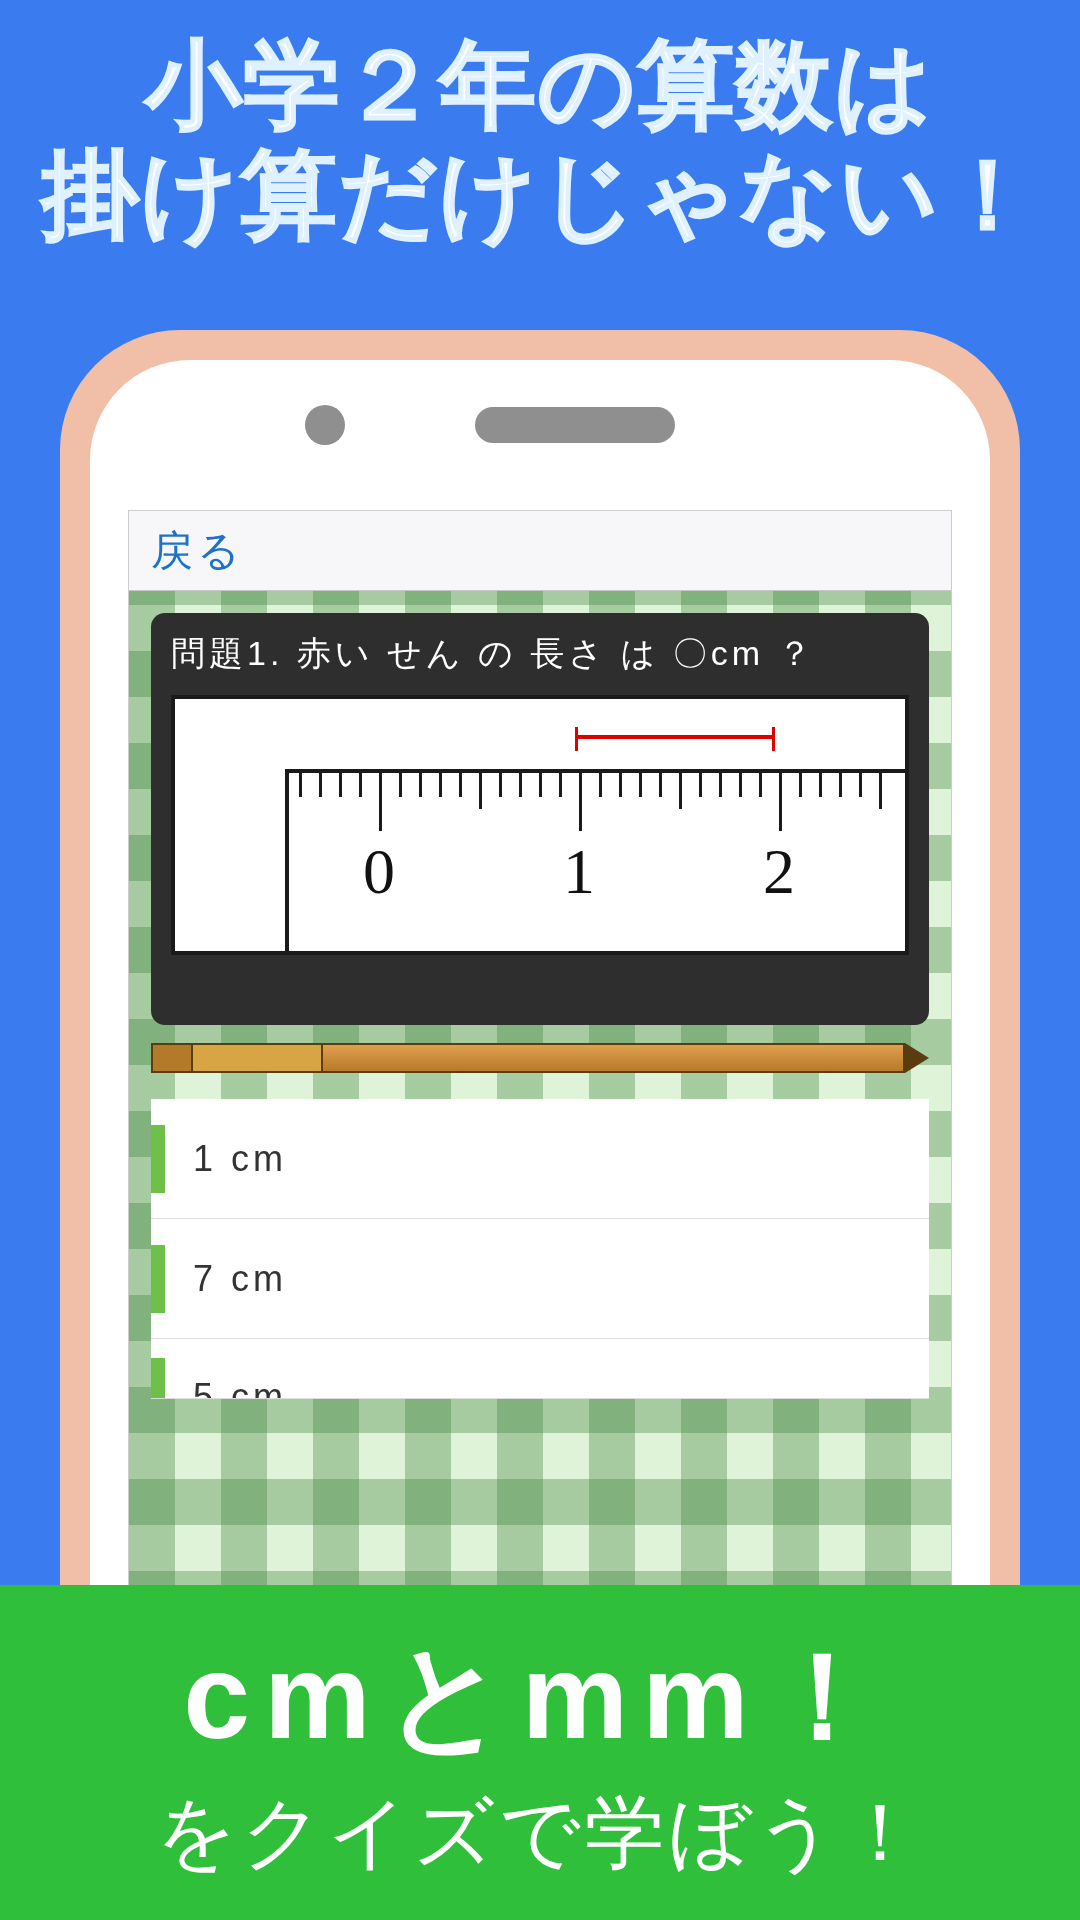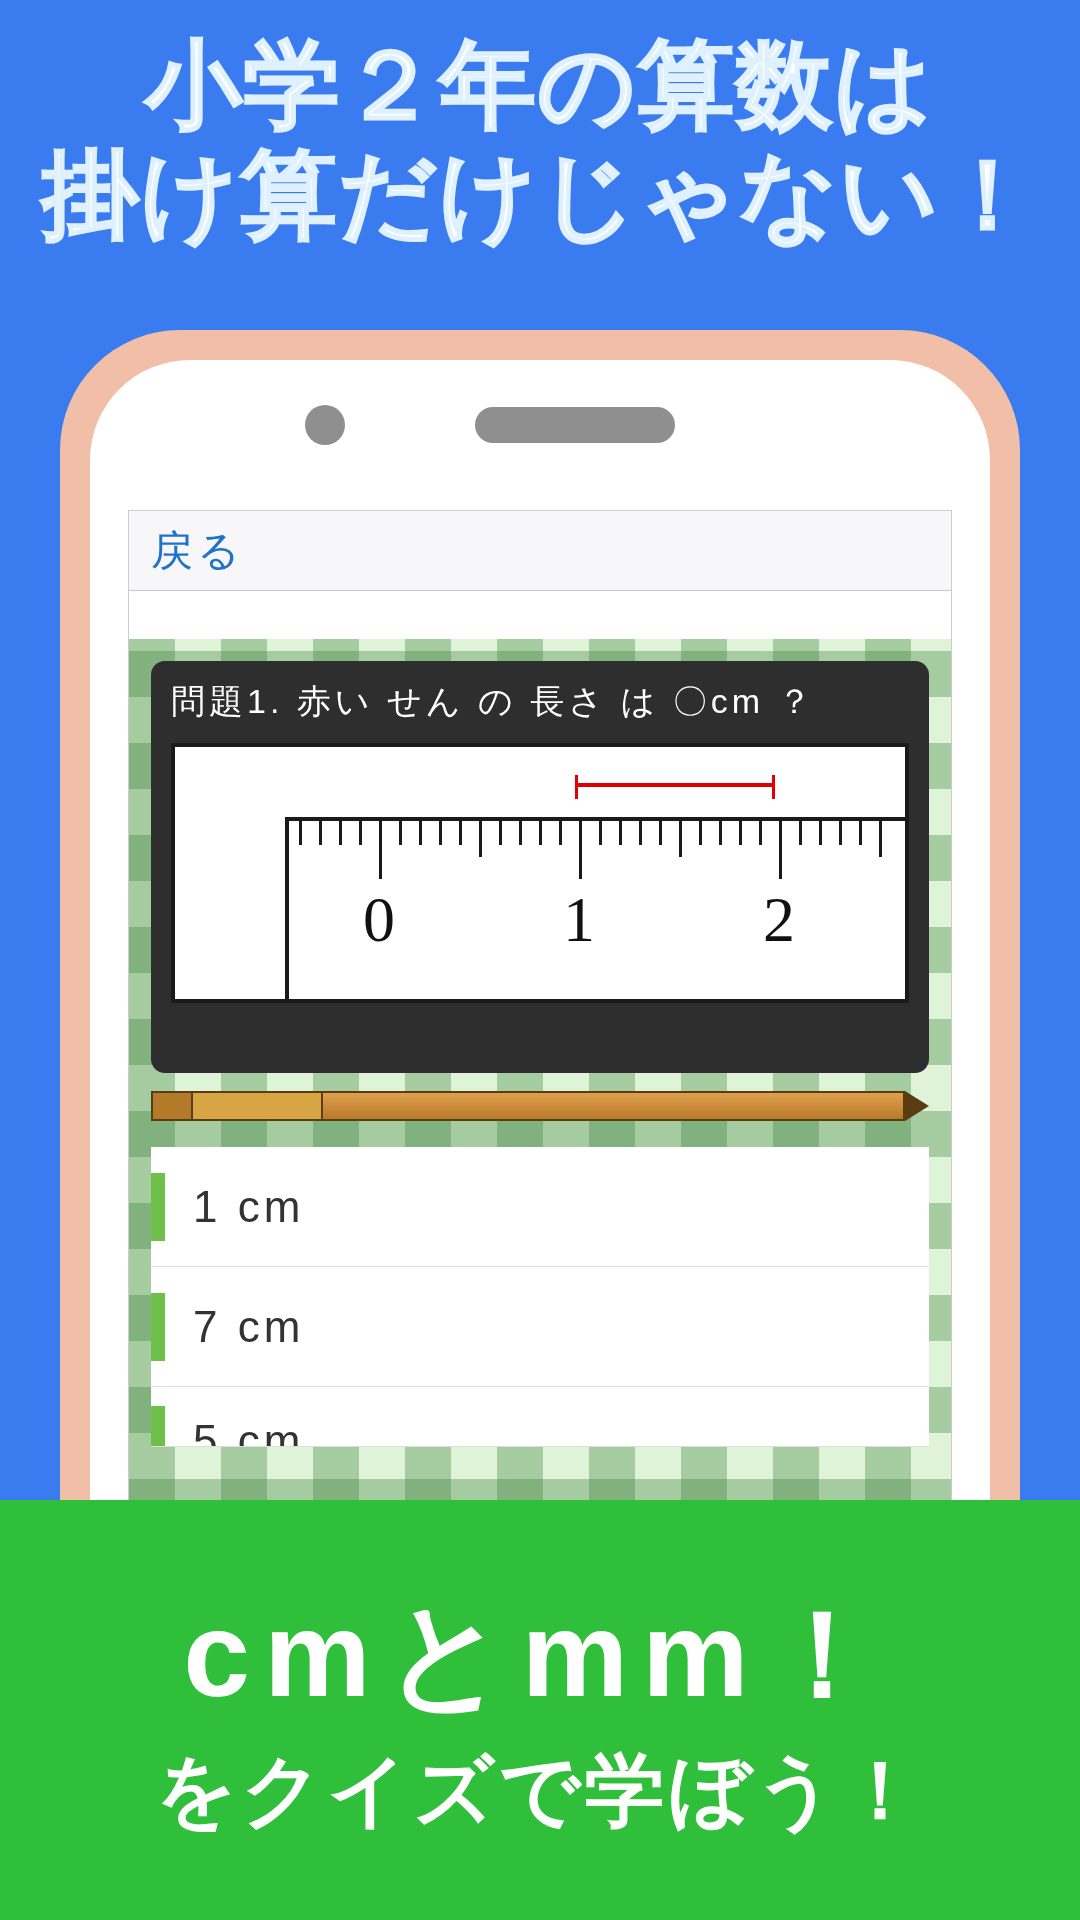--- a/index.html
+++ b/index.html
@@ -111,21 +111,20 @@
 
   
   .quiz-area {
     flex: 1;
     position: relative;
     overflow: hidden;
     background:
       repeating-linear-gradient(0deg, rgba(60,130,60,0.35) 0 46px, transparent 46px 92px),
       repeating-linear-gradient(90deg, rgba(60,130,60,0.35) 0 46px, transparent 46px 92px),
       #dff3d8;
-    margin-top: 48px;
   }
 
   .question-card {
     margin: 22px 22px 0;
     background: #2e2e2e;
     border-radius: 14px;
     padding: 18px 20px 70px;
     position: relative;
   }
   .question-text {
@@ -228,57 +227,57 @@
   
   .answers {
     margin: 26px 22px 0;
     background: #fff;
   }
   .answer-item {
     display: flex;
     align-items: center;
     height: 120px;
     border-bottom: 1px solid #ddd;
-    font-size: 44px;
+    font-size: 36px;
     color: #333;
     letter-spacing: 4px;
   }
   .answer-item .marker {
     width: 14px;
     height: 68px;
     background: #6fbf4b;
     margin: 0 28px 0 0;
   }
   .answer-item.cut { height: 60px; align-items: flex-end; padding-bottom: 0; overflow: hidden; text-decoration: underline; }
   .answer-item.cut span { position: relative; top: 20px; }
   .answer-item.cut .marker { height: 40px; }
 
   
   .promo-bottom {
     position: absolute;
     bottom: 0;
     left: 0;
     width: 100%;
-    height: 420px;
+    height: 335px;
     background: #2fbf3a;
     color: #fff;
     text-align: center;
     display: flex;
     flex-direction: column;
     justify-content: center;
     letter-spacing: 4px;
   }
   .promo-bottom .line1 {
     font-size: 120px;
     font-weight: 900;
     letter-spacing: 14px;
   }
   .promo-bottom .line2 {
     font-size: 80px;
-    font-weight: 700;
+    font-weight: 400;
   }
 </style>
 </head>
 <body>
 
 <div class="promo-top">
   <div>小学２年の算数は</div>
   <div>掛け算だけじゃない！</div>
 </div>
 

